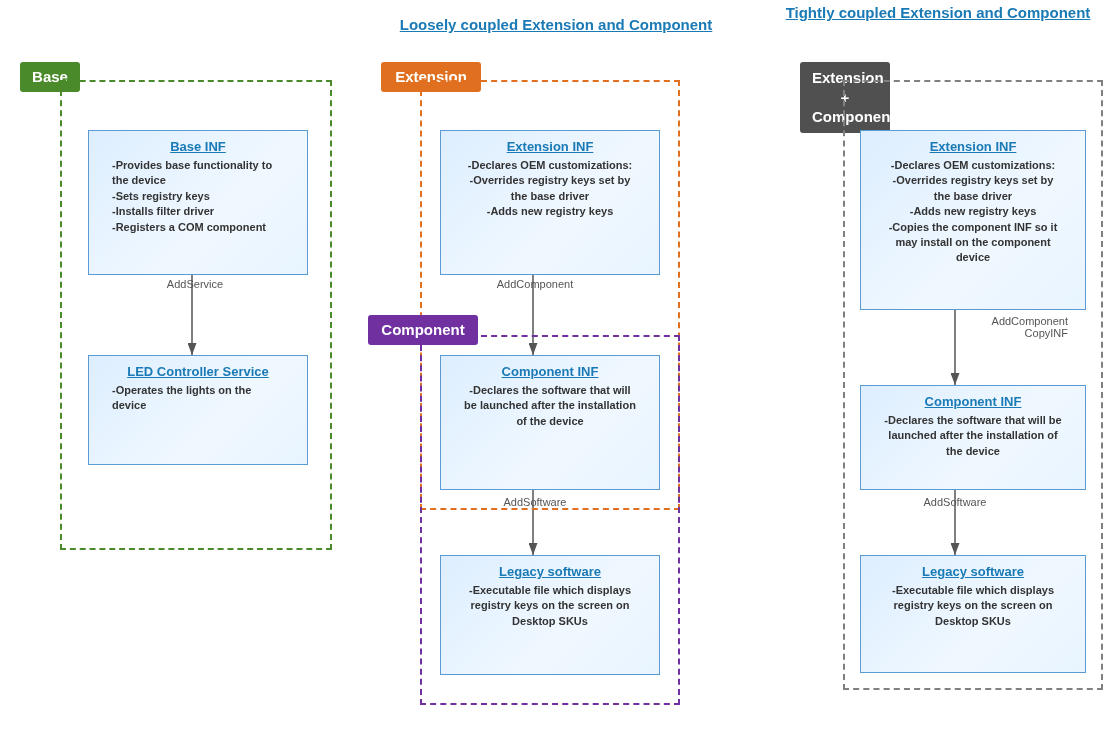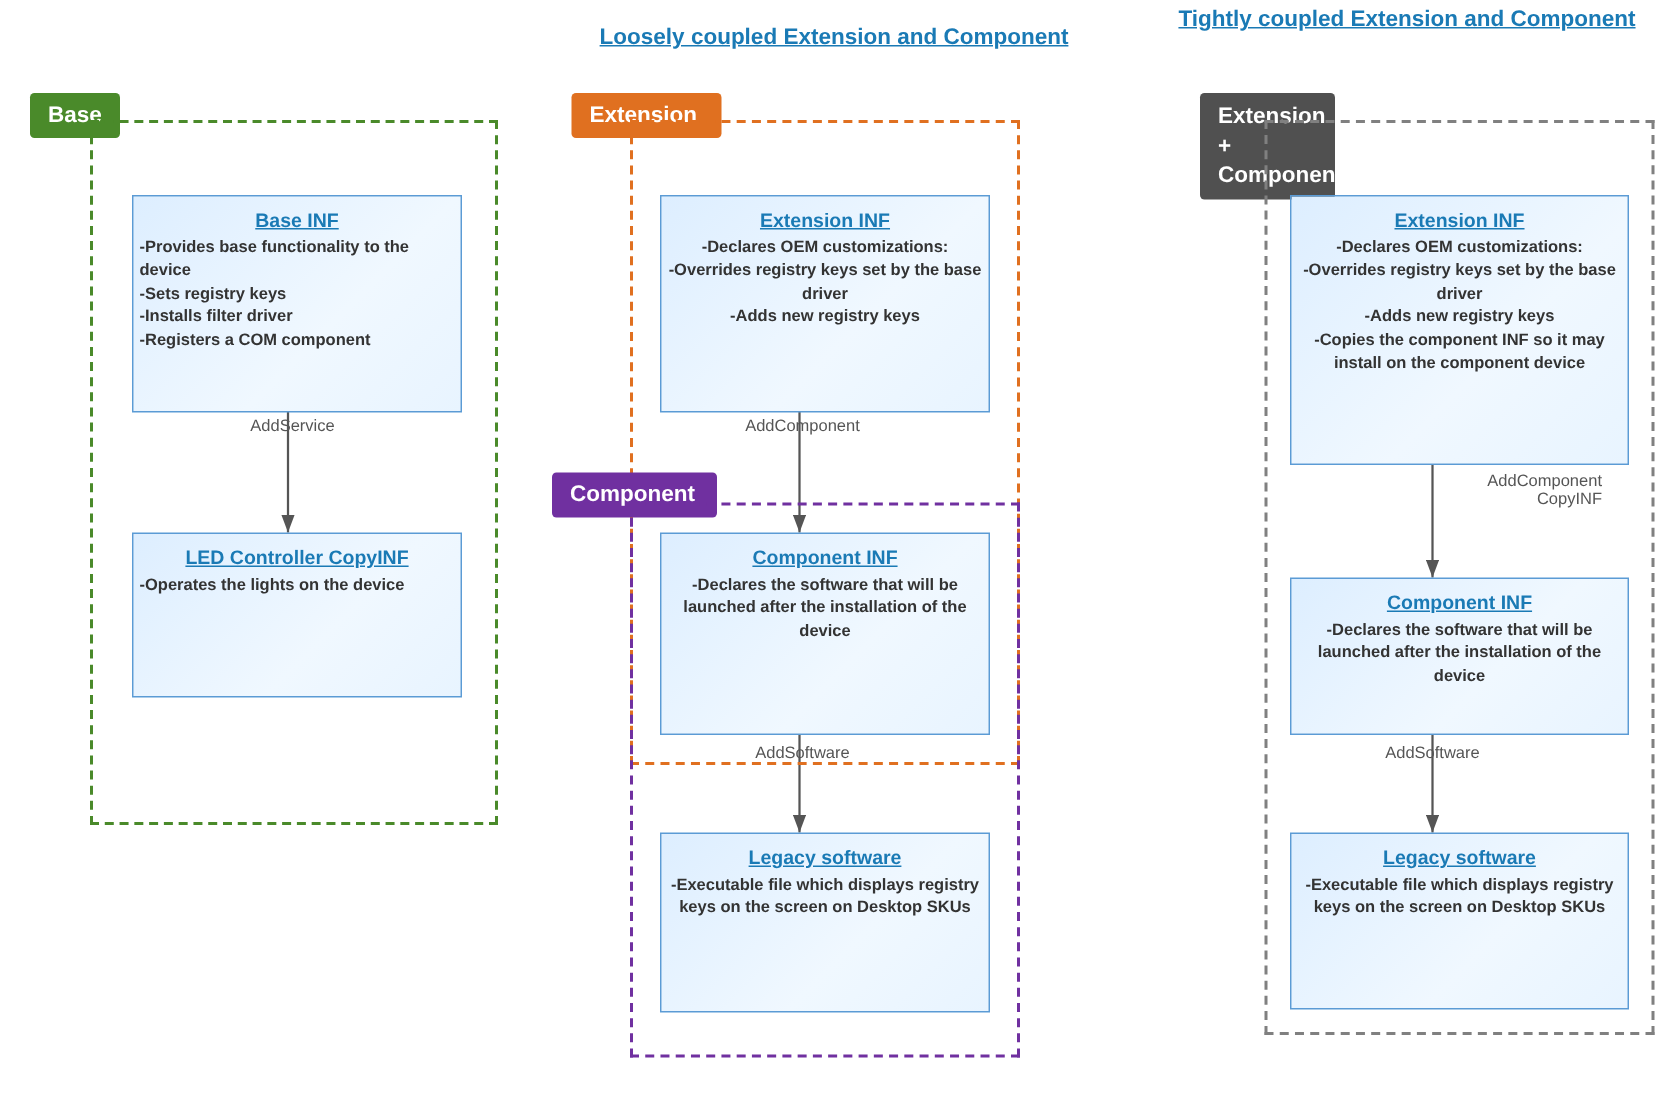--- a/index.html
+++ b/index.html
@@ -29,36 +29,36 @@
     }
 
     
     .label-box {
       position: absolute;
       color: white;
       font-weight: bold;
       font-size: 15px;
       padding: 6px 12px;
       border-radius: 3px;
-      text-align: left;
+      text-align: center;
       line-height: 1.2;
     }
 
     .label-base { background: #4a8a2a; }
     .label-extension-loose { background: #e07020; }
     .label-component { background: #7030a0; }
     .label-extension-tight { background: #505050; }
 
     
     .inf-box {
       position: absolute;
       border: 1.5px solid #5b9bd5;
       background: linear-gradient(135deg, #ddeeff 0%, #f0f8ff 60%, #e8f4ff 100%);
       text-align: center;
-      padding: 8px 4px;
+      padding: 8px 23px;
     }
 
     .inf-box .box-title {
       color: #1a7ab5;
       font-weight: bold;
       font-size: 13px;
       text-decoration: underline;
       margin-bottom: 4px;
       display: block;
     }
@@ -136,21 +136,21 @@
   </div>
 
   <div class="inf-box" style="left: 88px; top: 130px; width: 220px; height: 145px;">
     <span class="box-title">Base INF</span>
     <div class="box-text">-Provides base functionality to the device<br>-Sets registry keys<br>-Installs filter driver<br>-Registers a COM component</div>
   </div>
 
   <div class="arrow-label" style="left: 155px; top: 278px; width: 80px;">AddService</div>
 
   <div class="inf-box" style="left: 88px; top: 355px; width: 220px; height: 110px;">
-    <span class="box-title">LED Controller CopyINF</span>
+    <span class="box-title">LED Controller Service</span>
     <div class="box-text" style="">-Operates the lights on the device</div>
   </div>
 
   <div class="label-box label-extension-loose" style="left: 381px; top: 62px; width: 100px;">
     <span>Extension</span>
   </div>
 
   <div class="dashed-container dashed-orange" style="left: 420px; top: 80px; width: 260px; height: 430px;">
   </div>
 

